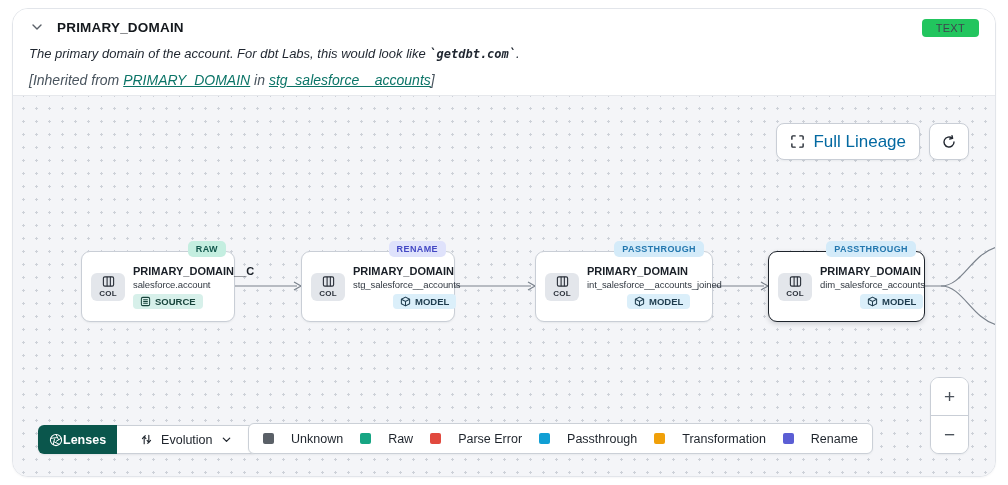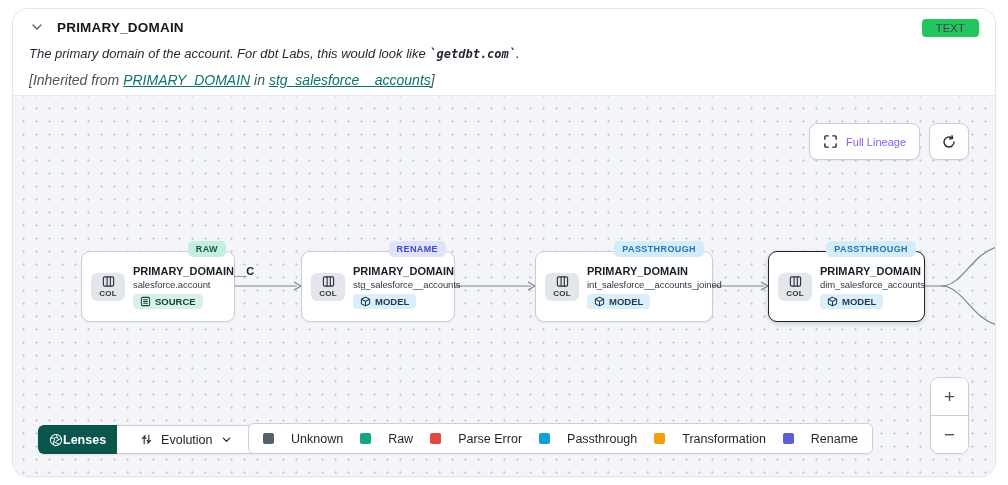--- a/index.html
+++ b/index.html
@@ -55,26 +55,26 @@
   }
   .col-box .col-label { font-size:8px; font-weight:bold; letter-spacing:.2px; }
   .node-body { display:flex; flex-direction:column; min-width:0; }
   .node-title { font-size:11px; font-weight:bold; color:#191F27; white-space:nowrap; }
   .node-sub { font-size:9.5px; color:#323942; margin-top:2px; white-space:nowrap; letter-spacing:-.1px; }
   .type-badge {
     margin-top:4px; align-self:flex-start; display:inline-flex; align-items:center; gap:4px;
     font-size:9.5px; font-weight:bold; color:#1C333C; padding:2px 7px; border-radius:4px;
   }
   .type-source { background:#D7F0EA; color:#17433B; }
-  .type-model { background:#DBEFFA; color:#1D3B4D; }
+  .type-model { background:#DBEFFA; color:#1D3B4D;margin-left:40px; }
   
   .btn {
     position:absolute; background:#fff; border:1px solid #C9CED6; border-radius:8px;
     display:flex; align-items:center; justify-content:center; gap:8px; cursor:pointer;
-    color:#8b5cf6; font-size:11px; box-shadow:0 1px 2px rgba(20,30,40,.05);
+    color:#0369a1; font-size:17px; box-shadow:0 1px 2px rgba(20,30,40,.05);
     font-family:"Liberation Sans", sans-serif;
   }
   .full-lineage { right:75px; top:27px; height:37px; padding:0 13px; }
   .refresh { right:26px; top:27px; width:40px; height:37px; }
   
   .lenses { position:absolute; left:25px; top:329px; display:flex; height:29px;
     border-radius:6px; box-shadow:0 1px 2px rgba(20,30,40,.08); cursor:pointer; }
   .lenses-left {
     background:#0A564C; color:#fff; display:flex; align-items:center; 
     padding:0 11px; border-radius:6px 0 0 6px; font-size:12.5px; font-weight:bold;

